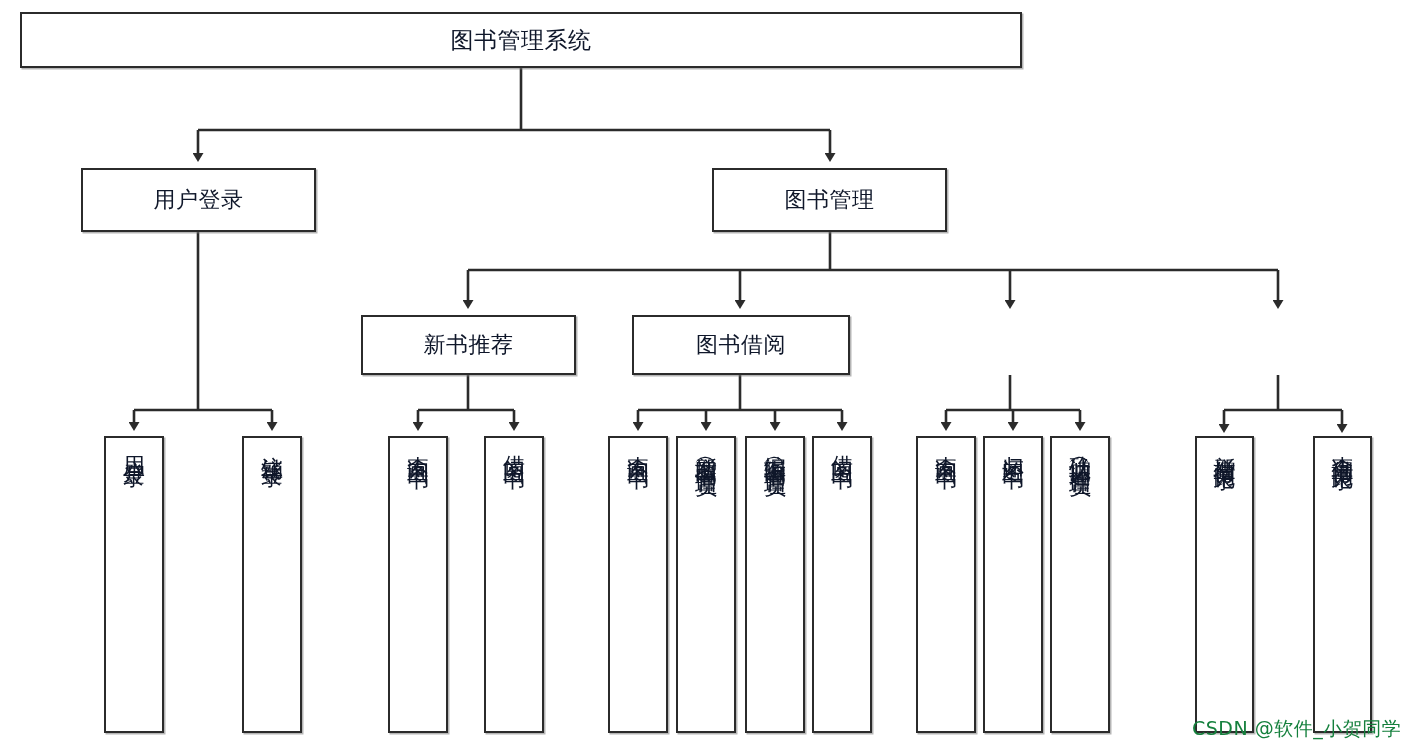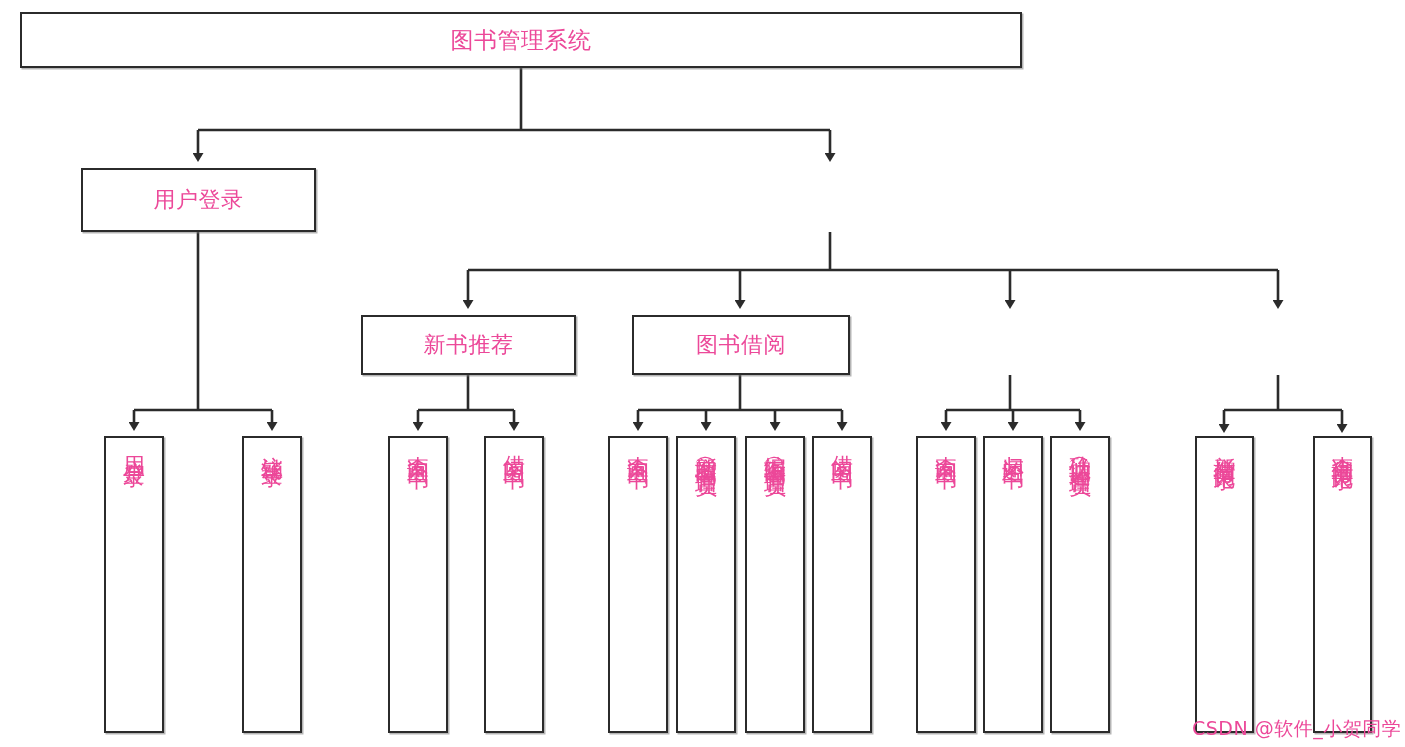--- a/index.html
+++ b/index.html
@@ -26,21 +26,21 @@
     pointer-events: none;
   }
   .node {
     position: absolute;
     box-sizing: border-box;
     border: 2px solid #2b2b2b;
     background: #ffffff;
     display: flex;
     align-items: center;
     justify-content: center;
-    color: #ec4899;
+    color: #0f172a;
     box-shadow: 1.5px 1.5px 0 rgba(120,120,120,0.55);
   }
   .node .txt {
     display: block;
     text-align: center;
     line-height: 1.08;
     white-space: pre;
   }
   .node.horiz .txt {
     font-size: 22px;
@@ -60,21 +60,21 @@
   }
   .node.vert.tight .txt {
     letter-spacing: 3px;
   }
   #root-node .txt { font-size: 23px; }
   .watermark {
     position: absolute;
     left: 1192px;
     top: 716px;
     font-size: 19px;
-    color: #ec4899;
+    color: #15803d;
     letter-spacing: 0.5px;
     white-space: nowrap;
   }
 </style>
 </head>
 <body>
 
 <div id="canvas">
 
   <svg class="connectors" viewBox="0 0 1405 747" xmlns="http://www.w3.org/2000/svg">
@@ -127,20 +127,23 @@
     </g>
   </svg>
 
   <div class="node horiz" id="root-node" style="left:20px; top:12px; width:1002px; height:56px;">
     <span class="txt">图书管理系统</span>
   </div>
 
   <div class="node horiz" style="left:81px; top:168px; width:235px; height:64px;">
     <span class="txt">用户登录</span>
   </div>
+  <div class="node horiz" style="left:712px; top:168px; width:235px; height:64px;">
+    <span class="txt">图书管理</span>
+  </div>
 
   <div class="node horiz" style="left:361px; top:315px; width:215px; height:60px;align-items:center;">
     <span class="txt">新书推荐</span>
   </div>
   <div class="node horiz" style="left:632px; top:315px; width:218px; height:60px;">
     <span class="txt">图书借阅</span>
   </div>
 
   <div class="node vert" style="left:104px; top:436px; width:60px; height:297px;">
     <span class="txt">用户登录</span>

